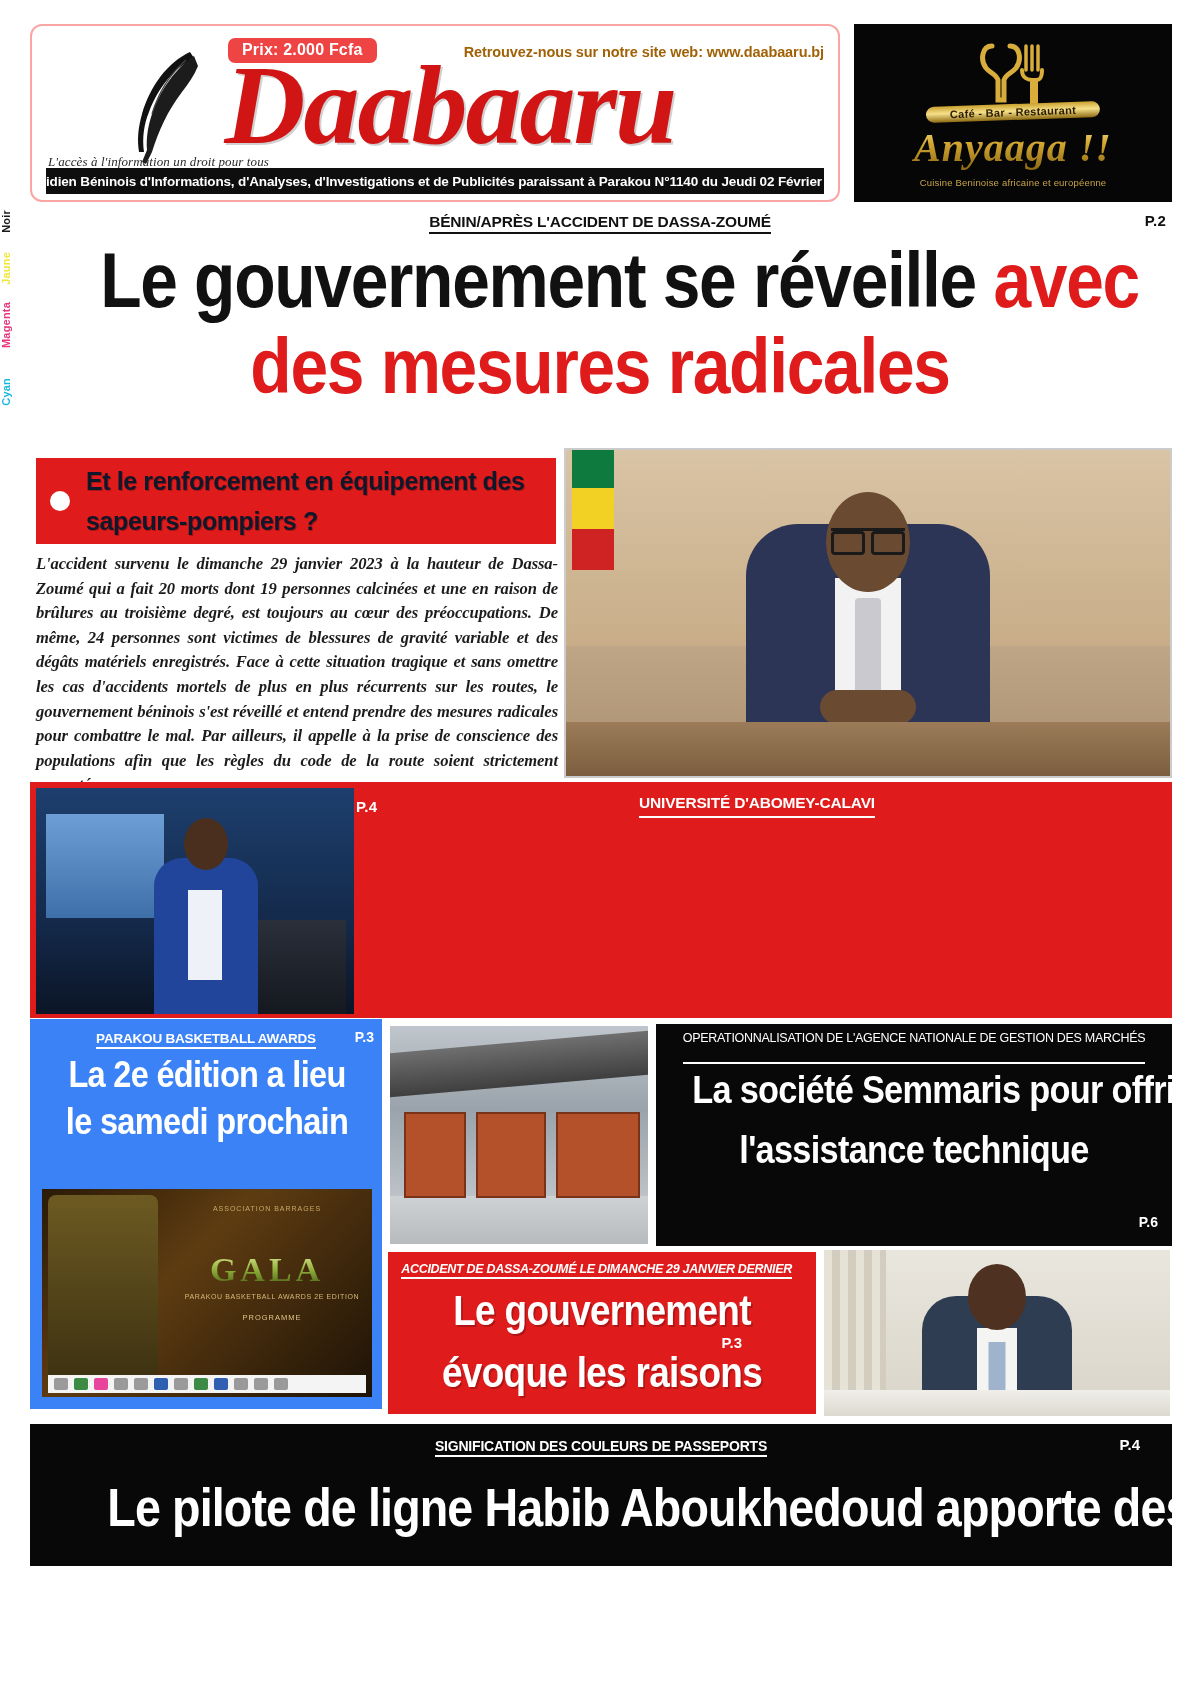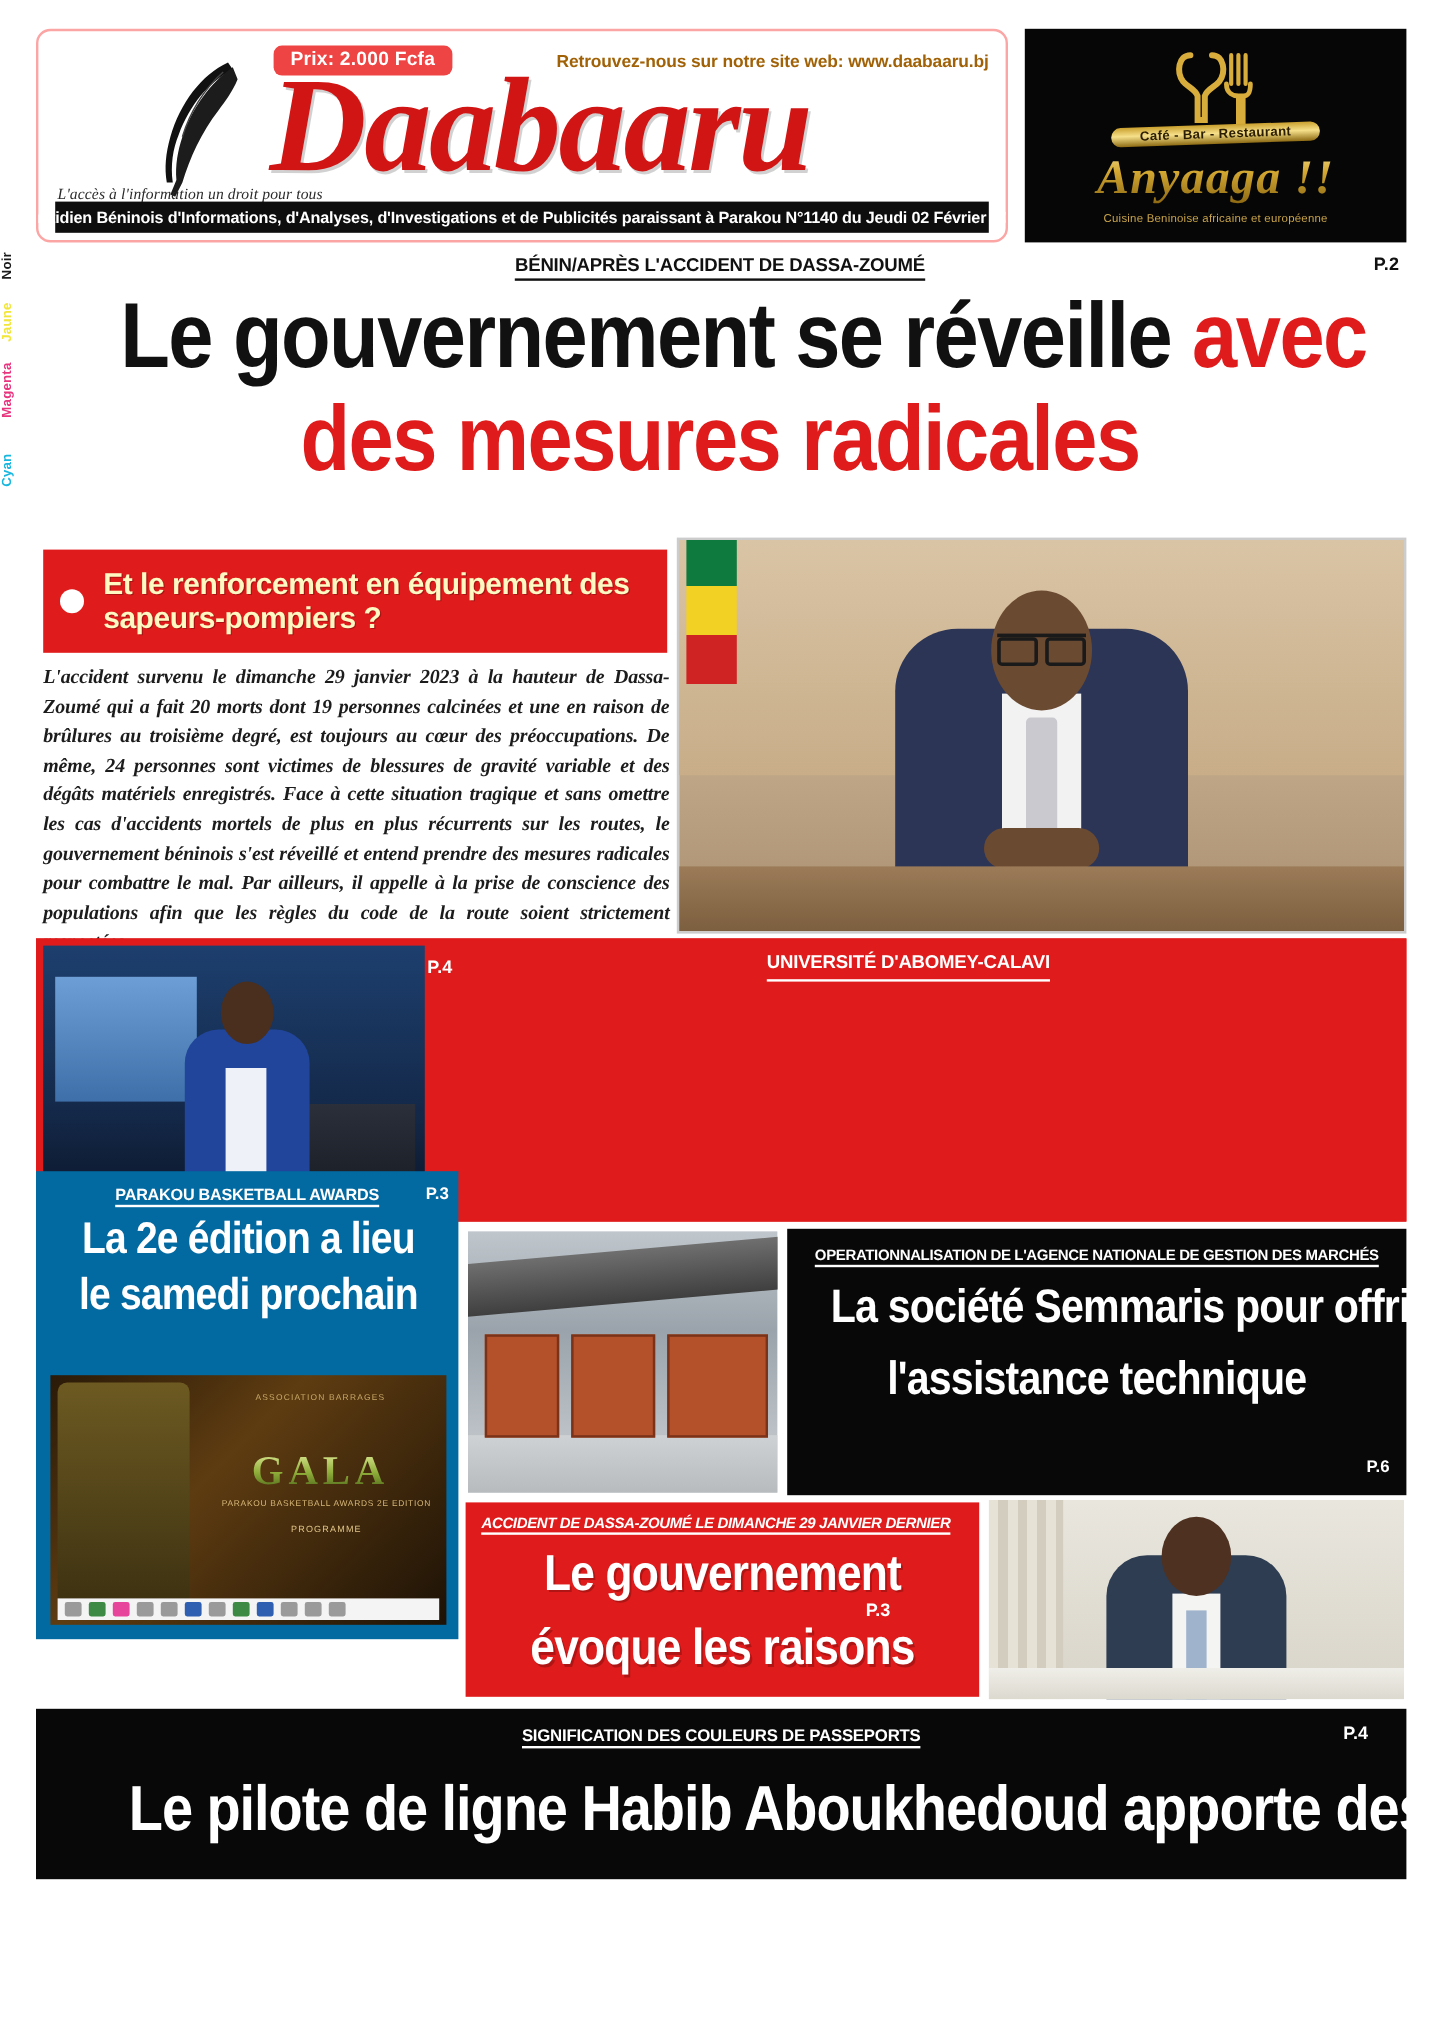--- a/index.html
+++ b/index.html
@@ -133,21 +133,21 @@
   
   .subhead-bar {
     position: absolute; left: 36px; top: 458px; width: 520px; height: 86px;
     background: #e01b1b; display: flex; align-items: center;
   }
   .bullet-dot {
     width: 20px; height: 20px; border-radius: 50%;
     background: #fff; margin-left: 14px; flex: 0 0 auto;
   }
   .subhead-text {
-    color: #fef9c3; font-weight: 700; font-size: 25px; line-height: 28px;
+    color: #0f172a; font-weight: 700; font-size: 25px; line-height: 40px;
     margin-left: 16px; letter-spacing: -.4px;
     font-family: "Liberation Sans Narrow","Liberation Sans", sans-serif;
     text-shadow: 1px 1px 0 rgba(0,0,0,.25);
   }
 
   
   .lead-body {
     position: absolute; left: 36px; top: 552px; width: 522px; height: 222px;
     font-family: "Liberation Serif", serif;
     font-style: italic; font-weight: 700;
@@ -253,22 +253,22 @@
     position: absolute; left: 330px; right: 14px; top: 818px;
     text-align: center; color: #fff;
   }
   .univ-l {
     font-size: 57px; line-height: 70px; white-space: nowrap;
     letter-spacing: -1px; text-shadow: 2px 2px 0 rgba(0,0,0,.22);
   }
 
   
   .bask-block {
-    position: absolute; left: 30px; top: 976px; width: 352px; height: 390px;
-    background: #0369a1;
+    position: absolute; left: 30px; top: 1019px; width: 352px; height: 390px;
+    background: #3b82f6;
   }
   .bask-kicker {
     position: absolute; left: 8px; right: 8px; top: 10px; height: 22px;
     display: flex; align-items: center; justify-content: center;
   }
   .bask-kicker span {
     color: #fff; font-size: 13.5px; font-weight: 700;
     border-bottom: 2px solid #fff; padding-bottom: 1px;
     letter-spacing: -.2px; white-space: nowrap;
   }
@@ -343,22 +343,22 @@
   
   .semm-block {
     position: absolute; left: 656px; top: 1024px; width: 516px; height: 222px;
     background: #080808;
   }
   .semm-kicker {
     position: absolute; left: 6px; right: 6px; top: 12px; height: 22px;
     display: flex; align-items: center; justify-content: center;
   }
   .semm-kicker span {
-    color: #fff; font-size: 12.5px; font-weight: 700;
-    border-bottom: 2px solid #fff; padding-bottom: 1px;
+    color: #fff; font-size: 12.5px; font-weight: 400;
+    border-bottom: 2px solid #fff; padding-bottom: 17px;
     letter-spacing: -.3px; white-space: nowrap;
   }
   .semm-head {
     position: absolute; left: 6px; right: 6px; top: 36px; color: #fff;
     text-align: center;
   }
   .semm-l { font-size: 39px; line-height: 60px; white-space: nowrap; letter-spacing: -.8px; }
   .semm-pref {
     position: absolute; right: 14px; bottom: 16px; color: #fff;
     font-size: 14px; font-weight: 700;

